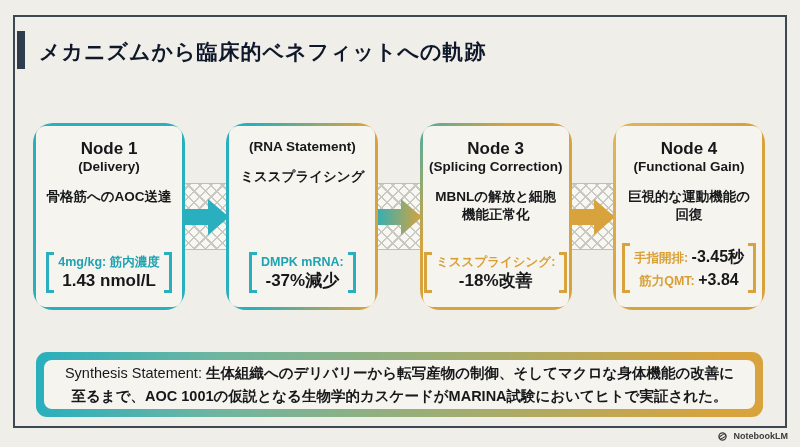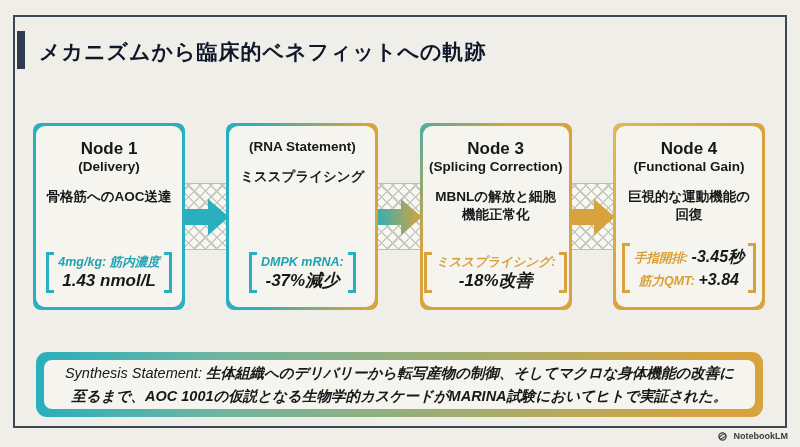--- a/index.html
+++ b/index.html
@@ -42,21 +42,21 @@
   .hatch.top { top:0; }
   .hatch.bottom { bottom:0; }
   .connector svg { position:absolute; left:0; top:14px; }
 
   
   .cards-row {
     position:absolute; left:33px; top:123px; width:732px; height:187px;
     display:flex; justify-content:space-between; z-index:2;
   }
   .card {
-    width:152px; height:187px; border-radius:8px; padding:3px;
+    width:152px; height:187px; border-radius:20px; padding:3px;
   }
   .card.acc-teal      { background:#29AFBD; }
   .card.acc-teal-gold { background:linear-gradient(90deg,#29AFBD 0%,#29AFBD 18%,#D8A33C 92%); }
   .card.acc-gold3     { background:linear-gradient(125deg,#29AFBD -8%,#D8A33C 32%); }
   .card.acc-gold      { background:linear-gradient(125deg,#E2B65C 0%,#D8A33C 45%); }
   .card-inner {
     position:relative; width:100%; height:100%;
     background:#F6F4EF; border-radius:9px;
     padding-top:13px; text-align:center; color:#17181A;
   }
@@ -64,33 +64,32 @@
   .node-subtitle { font-size:13.5px; font-weight:800; line-height:1.2; }
   .node-desc     { font-size:13.5px; font-weight:700; line-height:1.35; margin-top:13px; padding:0 8px; }
 
   .metric {
     position:absolute; left:5px; right:5px; bottom:14px;
     display:flex; justify-content:center; align-items:stretch; gap:3px;
   }
   .bracket { width:8px; flex:0 0 8px; }
   .bracket.l { border-left:3px solid var(--bc); border-top:3px solid var(--bc); border-bottom:3px solid var(--bc); }
   .bracket.r { border-right:3px solid var(--bc); border-top:3px solid var(--bc); border-bottom:3px solid var(--bc); }
-  .metric-body { padding:2px 1px;font-style:italic; }
+  .metric-body { padding:2px 1px; }
   .metric-label { font-size:12.5px; font-weight:800; color:var(--lc); line-height:1.3; white-space:nowrap; }
   .metric-value { font-size:17px; font-weight:800; color:#17181A; line-height:1.25; white-space:nowrap; }
   .metric-row   { font-size:12.5px; font-weight:800; line-height:1.45; white-space:nowrap;text-align:center; }
   .metric-row .metric-inline-label { color:var(--lc); font-size:12.5px; }
   .metric-row .metric-inline-value { color:#17181A; font-size:16px; }
 
   
   .synthesis-wrap {
     position:absolute; left:36px; top:352px; width:727px; height:65px;
     border-radius:11px; padding:8px; z-index:2;
     background:linear-gradient(90deg,#29AFBD 0%,#6FB5A0 25%,#D8A33C 95%);
-    font-style:italic;
   }
   .synthesis-inner {
     width:100%; height:100%; background:#F6F4EF; border-radius:8px;
     display:flex; align-items:center; justify-content:center;
     padding:0 14px; text-align:center;
   }
   .synthesis-text { font-size:14.5px; line-height:1.55; color:#17181A; }
   .synthesis-text .syn-label { font-weight:400; }
   .synthesis-text .syn-body  { font-weight:800; }
 

